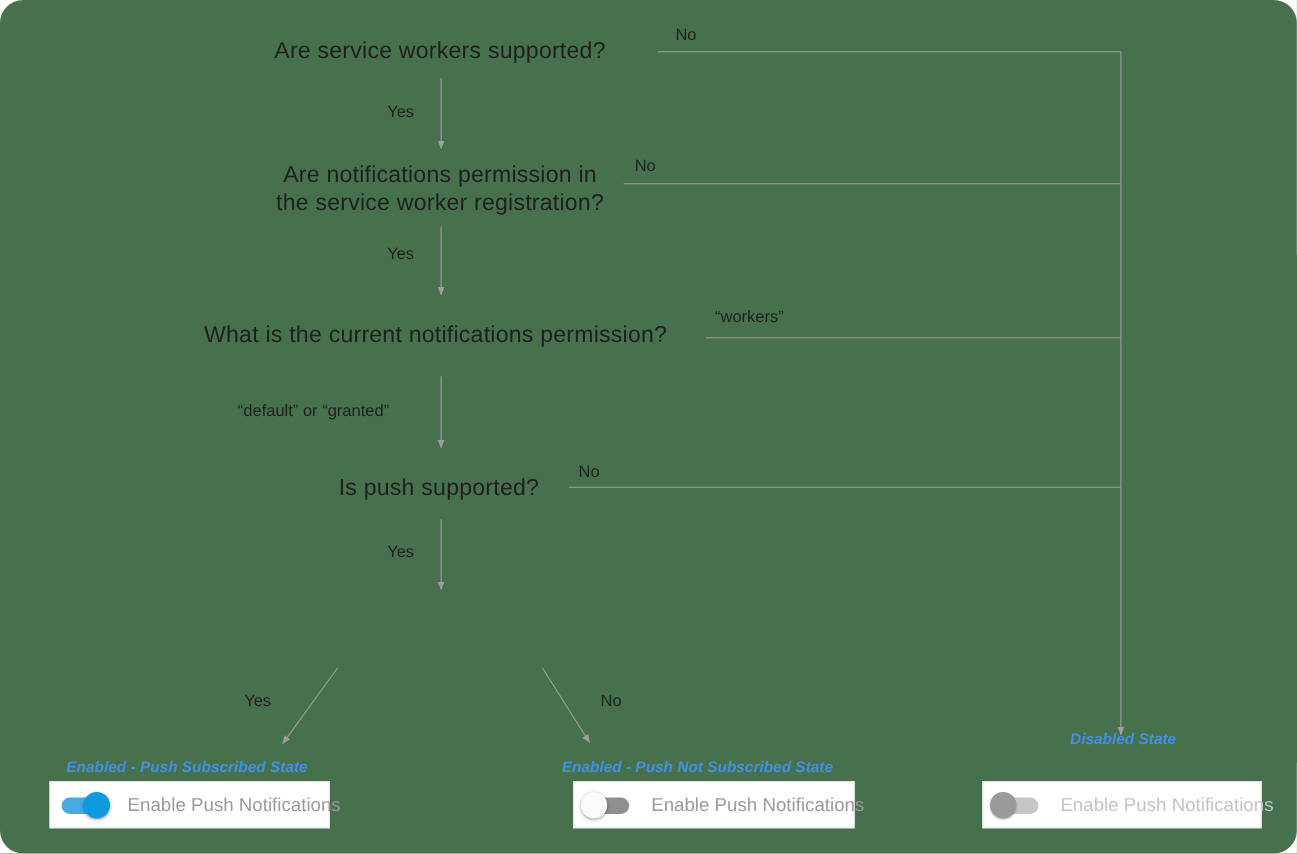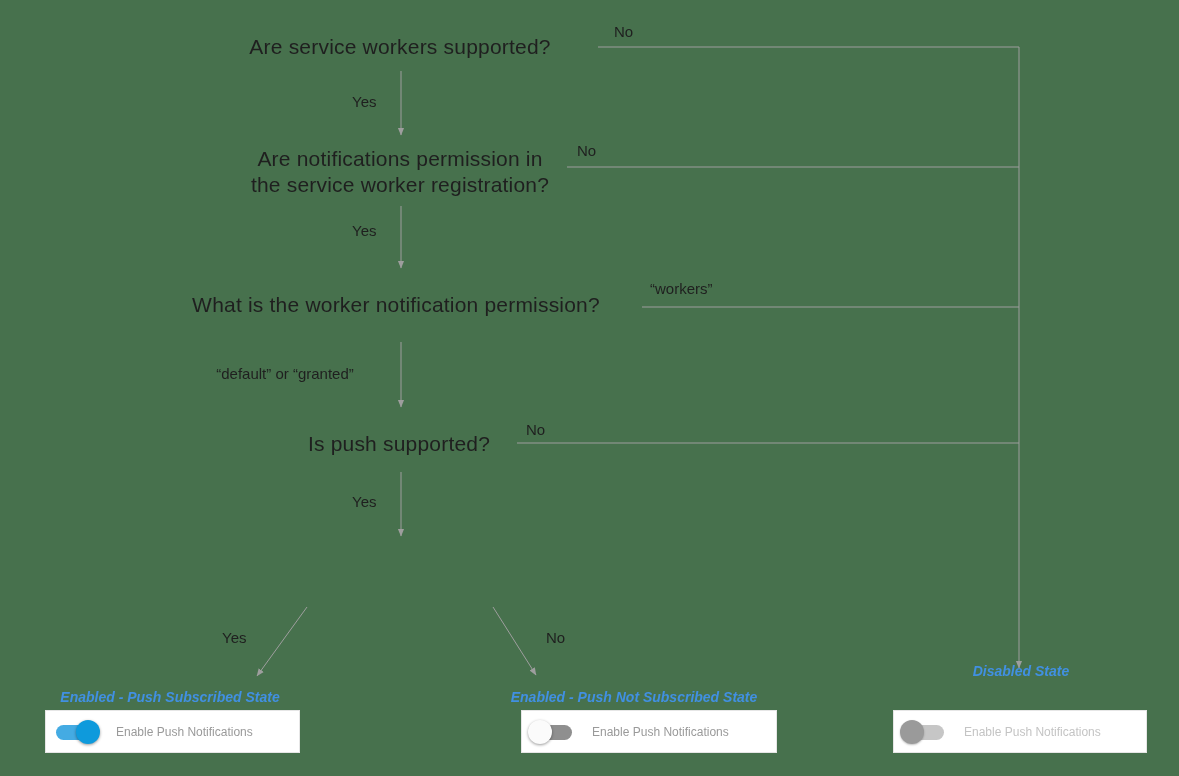--- a/index.html
+++ b/index.html
@@ -5,30 +5,30 @@
   :root{
     --background:#47714D; --line:#9E9E9E; --text:#1F1F1F;
     --state_title:#4190E2; --card_bg:#FFFFFF; --card_border:#E6E6E6;
     --card_label:#9A9A9A; --card_label_disabled:#C4C4C4;
     --toggle_on_track:#44ABE3; --toggle_on_knob:#0E9ADC;
     --toggle_off_track:#8F8F8F; --toggle_off_knob:#FBFBFB;
     --toggle_disabled_track:#C6C6C6; --toggle_disabled_knob:#9A9A9A;
   }
   html,body{margin:0;padding:0;}
   body{font-family:"Liberation Sans", sans-serif;}
-  .canvas{position:relative;width:1179px;height:776px;background:var(--background);overflow:hidden;}
+  .canvas{position:relative;width:1179px;height:776px;background:var(--background);overflow:hidden;border-radius:21px;}
   .canvas svg.connectors{position:absolute;left:0;top:0;}
   .connector{stroke:var(--line,#9E9E9E);stroke-width:1;}
   .q{position:absolute;text-align:center;font-size:21px;line-height:26px;color:var(--text);letter-spacing:0.2px;}
   .lbl{position:absolute;font-size:15px;line-height:18px;color:var(--text);white-space:nowrap;}
   .state-title{position:absolute;width:300px;text-align:center;font-size:14px;line-height:20px;
     font-style:italic;font-weight:bold;color:var(--state_title);white-space:nowrap;}
   .card{position:absolute;height:43px;background:var(--card_bg);border:1px solid var(--card_border);
     box-sizing:border-box;display:flex;align-items:center;padding-left:8px;}
-  .card-label{font-size:12px;color:var(--card_label);white-space:nowrap;}
+  .card-label{font-size:17px;color:var(--card_label);white-space:nowrap;}
   .card.disabled .card-label{color:var(--card_label_disabled);}
   .toggle{position:relative;width:44px;height:24px;margin-right:18px;flex:0 0 auto;cursor:pointer;}
   .toggle .track{position:absolute;left:2px;right:2px;top:5px;height:15px;border-radius:8px;}
   .toggle .knob{position:absolute;top:0;width:24px;height:24px;border-radius:50%;
     box-shadow:0 1px 3px rgba(0,0,0,0.4);}
   .toggle.on .track{background:var(--toggle_on_track);}
   .toggle.on .knob{background:var(--toggle_on_knob);right:-2px;}
   .toggle.off .track{background:var(--toggle_off_track);}
   .toggle.off .knob{background:var(--toggle_off_knob);left:-2px;}
   .toggle.disabled .track{background:var(--toggle_disabled_track);}
@@ -59,21 +59,21 @@
     <line class="connector" x1="493" y1="607" x2="536" y2="675" marker-end="url(#arw)"></line>
   </svg>
 
   <div class="q" style="left:200px;top:34px;width:400px">Are service workers supported?</div>
 
   <div class="q" style="left:230px;top:146px;width:340px">
     <span class="q2line">Are notifications permission in</span>
     <span class="q2line">the service worker registration?</span>
   </div>
 
-  <div class="q" style="left:96px;top:292px;width:600px">What is the worker notification permission?</div>
+  <div class="q" style="left:96px;top:292px;width:600px">What is the current notifications permission?</div>
 
   <div class="q" style="left:199px;top:431px;width:400px">Is push supported?</div>
 
 
   <div class="lbl" style="left:614px;top:23px">No</div>
   <div class="lbl" style="left:352px;top:93px">Yes</div>
   <div class="lbl" style="left:577px;top:142px">No</div>
   <div class="lbl" style="left:352px;top:222px">Yes</div>
   <div class="lbl" style="left:650px;top:280px">“workers”</div>
   <div class="lbl" style="left:185px;top:365px;width:200px;text-align:center">“default” or “granted”</div>

